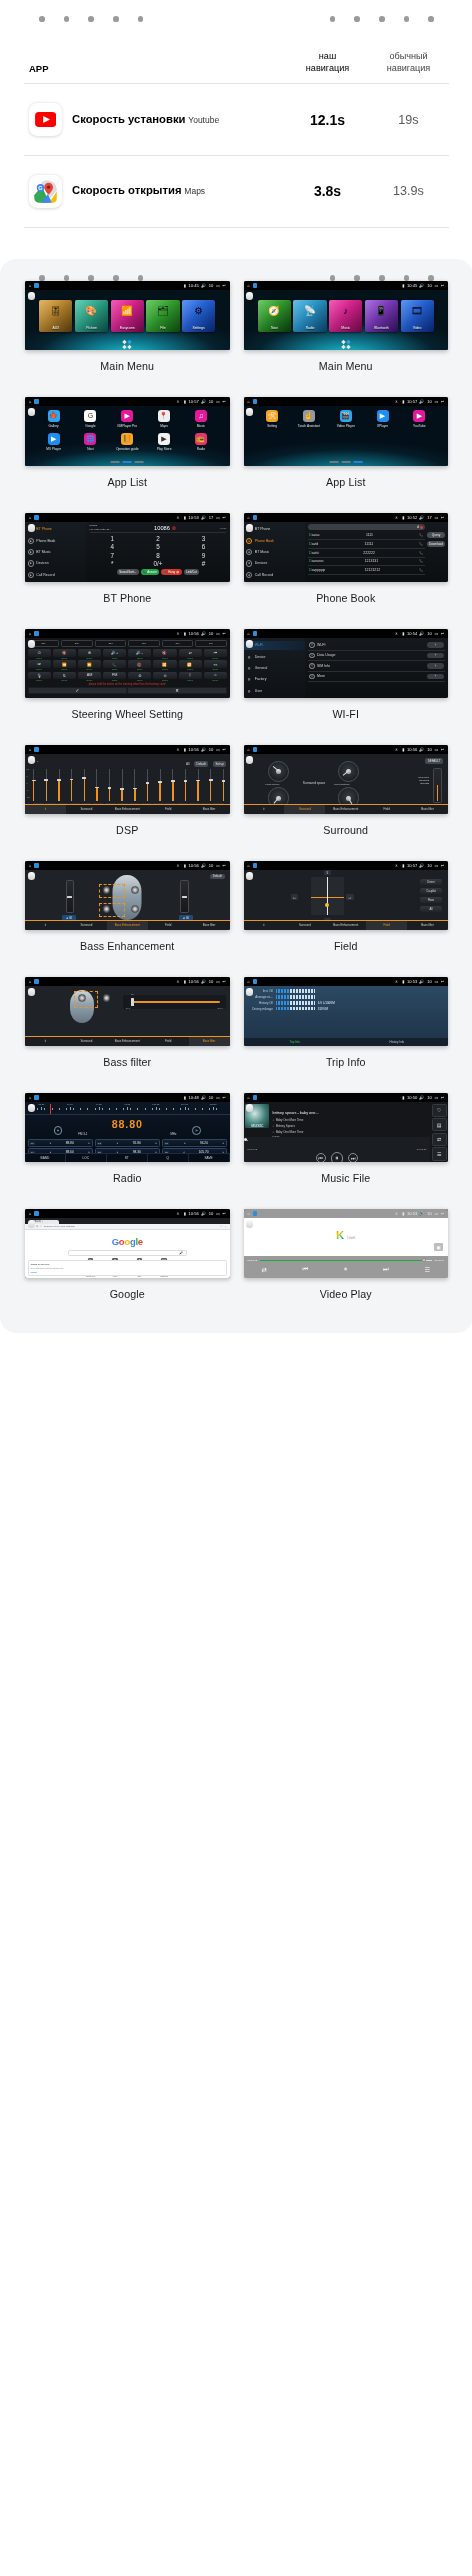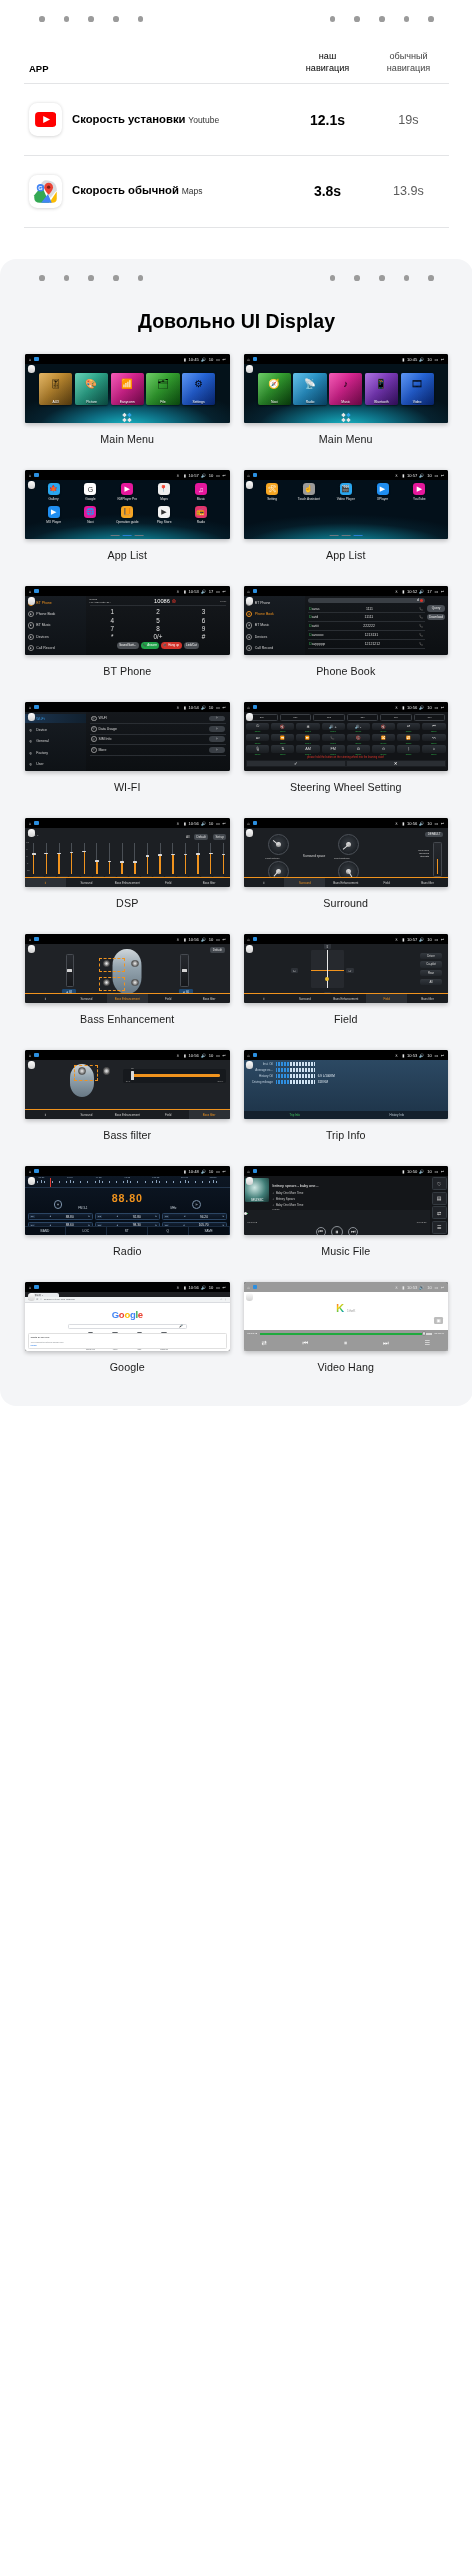--- a/index.html
+++ b/index.html
@@ -533,21 +533,21 @@
             <path d="M26 38 L38 20 L38 31 Q38 38 31 38 Z" fill="#FBBC04"></path>
             <path d="M13 38 L24 24 L30 38 Z" fill="#4285F4"></path>
             <path d="M20 2 Q38 2 38 18 L28 30 L13 8 Q16 2 20 2 Z" fill="#DADCE0"></path>
             <circle cx="12" cy="14" r="6" fill="#4285F4"></circle>
             <text x="12" y="17.5" font-size="9" font-family="Liberation Sans" text-anchor="middle" fill="#fff" font-weight="bold">G</text>
             <path d="M25 6 a7 7 0 0 1 7 7 c0 5-7 12-7 12 s-7-7-7-12 a7 7 0 0 1 7-7z" fill="#EA4335"></path>
             <circle cx="25" cy="13" r="2.6" fill="#7f1d16"></circle>
           </svg>
         </span>
         <span class="app-meta">
-          <span class="app-main">Скорость обычной</span>
+          <span class="app-main">Скорость открытия</span>
           <span class="app-sub">Maps</span>
         </span>
       </div>
       <div class="c-ours">3.8s</div>
       <div class="c-norm">13.9s</div>
     </div>
     <div class="cmp-divider"></div>
 
   </div>
 </div>
@@ -563,21 +563,20 @@
     </div>
     <div class="dots-group">
       <span class="dot"></span>
       <span class="dot"></span>
       <span class="dot"></span>
       <span class="dot"></span>
       <span class="dot"></span>
     </div>
   </div>
 
-  <div class="sec2-title">Довольно UI Display</div>
 
   <div class="grid" id="screens-grid">
   <div class="cell">
     <div class="shot">
       <div class="sbar">
     <span class="sbar-l">
       <span>⌂</span>
       <span class="sb-sq"></span>
     </span>
     <span class="sbar-r">
@@ -966,98 +965,20 @@
   <div class="cell">
     <div class="shot">
       <div class="sbar">
     <span class="sbar-l">
       <span>⌂</span>
       <span class="sb-sq"></span>
     </span>
     <span class="sbar-r">
       <span class="sb-ico">✳</span>
       <span>▮</span>
-      <span>10:54</span>
-      <span>🔊</span>
-      <span>10</span>
-      <span>▭</span>
-      <span>↩</span>
-    </span>
-  </div>
-          <span class="home-knob"></span>
-      <div class="body">
-            <div class="dk-bg">
-        <div class="dk-side">
-          <div class="si act" style="color:#3aa3ef;background:linear-gradient(90deg,#1c3550,#11202e)">
-                  <span class="rnd" style="border:none">◍</span>
-                  <span>Wi-Fi</span>
-                </div>
-                <div class="si " style="">
-                  <span class="rnd" style="border:none">◍</span>
-                  <span>Device</span>
-                </div>
-                <div class="si " style="">
-                  <span class="rnd" style="border:none">◍</span>
-                  <span>General</span>
-                </div>
-                <div class="si " style="">
-                  <span class="rnd" style="border:none">◍</span>
-                  <span>Factory</span>
-                </div>
-                <div class="si " style="">
-                  <span class="rnd" style="border:none">◍</span>
-                  <span>User</span>
-                </div>
-                <div class="si " style=""></div>
-        </div>
-        <div class="dk-main">
-          <div class="dk-row">
-            <span style="display:flex;align-items:center;gap:1.9px">
-                    <span class="rnd" style="width:5.7px;height:5.7px;border-radius:50%;border:0.5px solid #9a9a9a;display:inline-flex;align-items:center;justify-content:center;font-size:2.5px">◎</span>
-                    <span>WI-FI</span>
-                  </span>
-            <span class="dk-chev">›</span>
-                </div>
-                <div class="dk-row">
-            <span style="display:flex;align-items:center;gap:1.9px">
-                    <span class="rnd" style="width:5.7px;height:5.7px;border-radius:50%;border:0.5px solid #9a9a9a;display:inline-flex;align-items:center;justify-content:center;font-size:2.5px">◎</span>
-                    <span>Data Usage</span>
-                  </span>
-            <span class="dk-chev">›</span>
-                </div>
-                <div class="dk-row">
-            <span style="display:flex;align-items:center;gap:1.9px">
-                    <span class="rnd" style="width:5.7px;height:5.7px;border-radius:50%;border:0.5px solid #9a9a9a;display:inline-flex;align-items:center;justify-content:center;font-size:2.5px">◎</span>
-                    <span>SIM Info</span>
-                  </span>
-            <span class="dk-chev">›</span>
-                </div>
-                <div class="dk-row">
-            <span style="display:flex;align-items:center;gap:1.9px">
-                    <span class="rnd" style="width:5.7px;height:5.7px;border-radius:50%;border:0.5px solid #9a9a9a;display:inline-flex;align-items:center;justify-content:center;font-size:2.5px">◎</span>
-                    <span>More</span>
-                  </span>
-            <span class="dk-chev">›</span>
-                </div>
-        </div>
-      </div>
-          </div>
-    </div>
-    <div class="cap">WI-FI</div>
-  </div>
-  <div class="cell">
-    <div class="shot">
-      <div class="sbar">
-    <span class="sbar-l">
-      <span>⌂</span>
-      <span class="sb-sq"></span>
-    </span>
-    <span class="sbar-r">
-      <span class="sb-ico">✳</span>
-      <span>▮</span>
       <span>10:56</span>
       <span>🔊</span>
       <span>10</span>
       <span>▭</span>
       <span>↩</span>
     </span>
   </div>
           <span class="home-knob"></span>
       <div class="body">
             <div class="sw-bg">
@@ -1169,20 +1090,98 @@
         </div>
         <div class="sw-hint">please hold the button on the steering wheel into the learning state!</div>
         <div class="sw-foot">
           <i>✓</i>
           <i>✕</i>
         </div>
       </div>
           </div>
     </div>
     <div class="cap">Steering Wheel Setting</div>
+  </div>
+  <div class="cell">
+    <div class="shot">
+      <div class="sbar">
+    <span class="sbar-l">
+      <span>⌂</span>
+      <span class="sb-sq"></span>
+    </span>
+    <span class="sbar-r">
+      <span class="sb-ico">✳</span>
+      <span>▮</span>
+      <span>10:54</span>
+      <span>🔊</span>
+      <span>10</span>
+      <span>▭</span>
+      <span>↩</span>
+    </span>
+  </div>
+          <span class="home-knob"></span>
+      <div class="body">
+            <div class="dk-bg">
+        <div class="dk-side">
+          <div class="si act" style="color:#3aa3ef;background:linear-gradient(90deg,#1c3550,#11202e)">
+                  <span class="rnd" style="border:none">◍</span>
+                  <span>Wi-Fi</span>
+                </div>
+                <div class="si " style="">
+                  <span class="rnd" style="border:none">◍</span>
+                  <span>Device</span>
+                </div>
+                <div class="si " style="">
+                  <span class="rnd" style="border:none">◍</span>
+                  <span>General</span>
+                </div>
+                <div class="si " style="">
+                  <span class="rnd" style="border:none">◍</span>
+                  <span>Factory</span>
+                </div>
+                <div class="si " style="">
+                  <span class="rnd" style="border:none">◍</span>
+                  <span>User</span>
+                </div>
+                <div class="si " style=""></div>
+        </div>
+        <div class="dk-main">
+          <div class="dk-row">
+            <span style="display:flex;align-items:center;gap:1.9px">
+                    <span class="rnd" style="width:5.7px;height:5.7px;border-radius:50%;border:0.5px solid #9a9a9a;display:inline-flex;align-items:center;justify-content:center;font-size:2.5px">◎</span>
+                    <span>WI-FI</span>
+                  </span>
+            <span class="dk-chev">›</span>
+                </div>
+                <div class="dk-row">
+            <span style="display:flex;align-items:center;gap:1.9px">
+                    <span class="rnd" style="width:5.7px;height:5.7px;border-radius:50%;border:0.5px solid #9a9a9a;display:inline-flex;align-items:center;justify-content:center;font-size:2.5px">◎</span>
+                    <span>Data Usage</span>
+                  </span>
+            <span class="dk-chev">›</span>
+                </div>
+                <div class="dk-row">
+            <span style="display:flex;align-items:center;gap:1.9px">
+                    <span class="rnd" style="width:5.7px;height:5.7px;border-radius:50%;border:0.5px solid #9a9a9a;display:inline-flex;align-items:center;justify-content:center;font-size:2.5px">◎</span>
+                    <span>SIM Info</span>
+                  </span>
+            <span class="dk-chev">›</span>
+                </div>
+                <div class="dk-row">
+            <span style="display:flex;align-items:center;gap:1.9px">
+                    <span class="rnd" style="width:5.7px;height:5.7px;border-radius:50%;border:0.5px solid #9a9a9a;display:inline-flex;align-items:center;justify-content:center;font-size:2.5px">◎</span>
+                    <span>More</span>
+                  </span>
+            <span class="dk-chev">›</span>
+                </div>
+        </div>
+      </div>
+          </div>
+    </div>
+    <div class="cap">WI-FI</div>
   </div>
   <div class="cell">
     <div class="shot">
       <div class="sbar">
     <span class="sbar-l">
       <span>⌂</span>
       <span class="sb-sq"></span>
     </span>
     <span class="sbar-r">
       <span class="sb-ico">✳</span>
@@ -1986,18 +1985,18 @@
             <i>⇄</i>
             <i>⏮</i>
             <i>⏸</i>
             <i>⏭</i>
             <i>☰</i>
           </span>
         </span>
       </div>
           </div>
     </div>
-    <div class="cap">Video Hang</div>
+    <div class="cap">Video Play</div>
   </div>
     </div>
   <div class="spacer"></div>
 </div>
 
 
 </body></html>

